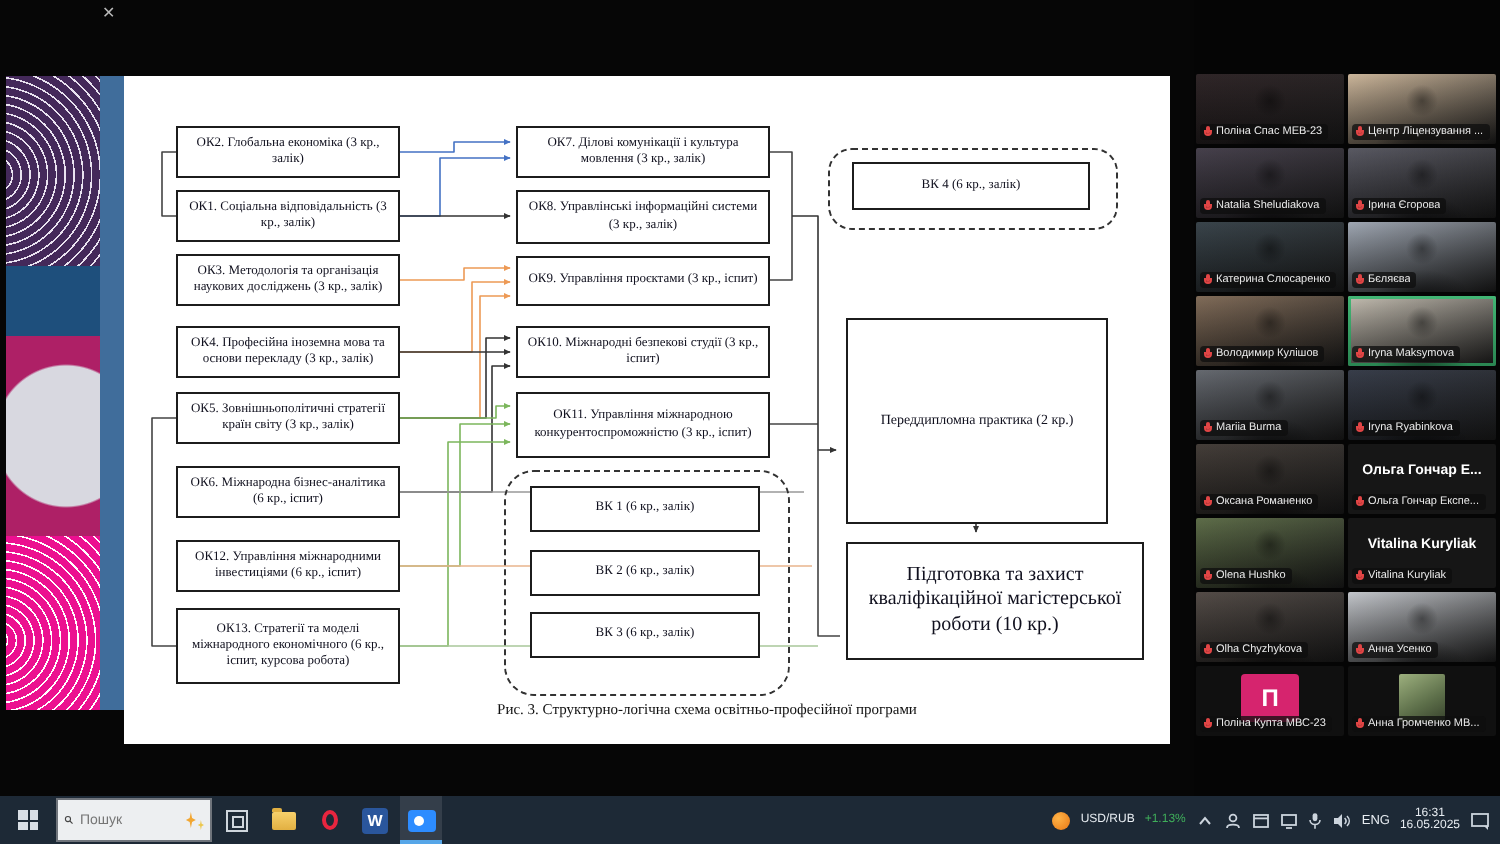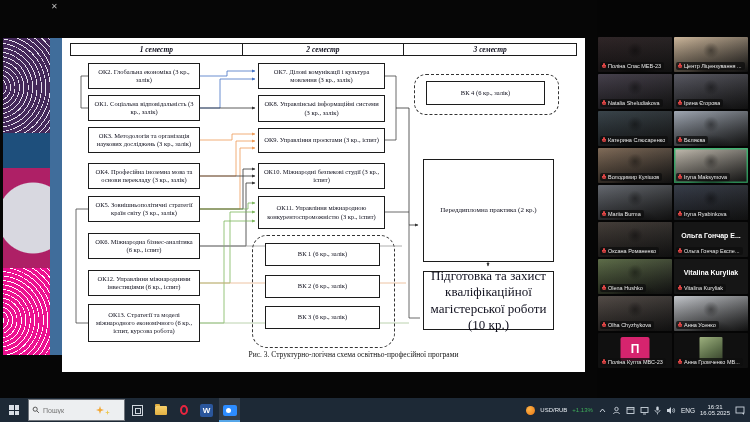--- a/index.html
+++ b/index.html
@@ -45,21 +45,21 @@
   .pill span{font:5.5px "Liberation Sans",sans-serif;color:#eaeaea;white-space:nowrap;overflow:hidden;text-overflow:ellipsis;}
   .mic{flex:0 0 auto;width:4px;height:6px;position:relative;}
   .mic::before{content:"";position:absolute;left:1px;top:0;width:2px;height:3.5px;background:#e04545;border-radius:1px;}
   .mic::after{content:"";position:absolute;left:0;top:2px;width:4px;height:3px;border:0.7px solid #e04545;border-top:none;border-radius:0 0 2px 2px;box-sizing:border-box;}
 
   
   #taskbar{position:absolute;left:0;top:398px;width:750px;height:24px;background:#1d2936;display:flex;align-items:center;}
   #start{width:28px;height:24px;display:flex;align-items:center;justify-content:center;}
   .win{display:grid;grid-template-columns:4.5px 4.5px;grid-template-rows:4.5px 4.5px;gap:1px;}
   .win div{background:#d8dee5;}
-  #search{width:97px;height:22px;background:#edeff1;border:1px solid #6f747b;display:flex;align-items:center;padding:0 3px;gap:3px;box-sizing:border-box;}
+  #search{width:78px;height:22px;background:#edeff1;border:1px solid #6f747b;display:flex;align-items:center;padding:0 3px;gap:3px;box-sizing:border-box;}
   #search input{border:0;background:transparent;font:7px "Liberation Sans",sans-serif;color:#444;width:50px;outline:none;padding:0;}
   .sparkle{width:8px;height:8px;background:#f2a733;clip-path:polygon(50% 0,62% 38%,100% 50%,62% 62%,50% 100%,38% 62%,0 50%,38% 38%);}
   .sparkle.small{width:5px;height:5px;background:#ecc84e;margin-left:-2px;margin-top:5px;}
   .app{width:21px;height:24px;display:flex;align-items:center;justify-content:center;margin-left:2px;}
   .app.active{background:rgba(255,255,255,0.10);box-shadow:inset 0 -2px 0 #56a6e8;}
   .tv{width:9px;height:9px;border:1px solid #cfd6dd;position:relative;}
   .tv::after{content:"";position:absolute;left:2px;top:2px;width:4px;height:4px;border:1px solid #cfd6dd;}
   .folder{width:12px;height:9px;background:linear-gradient(#f7d06b,#e2b042);border-radius:1px;position:relative;}
   .folder::before{content:"";position:absolute;left:0;top:-2px;width:5px;height:2px;background:#e2b042;border-radius:1px 1px 0 0;}
   .opera{width:8px;height:10px;border:2.5px solid #e8253f;border-radius:50%;box-sizing:border-box;}
@@ -126,25 +126,20 @@
           <path d="M138,245 H344" stroke="#e8b48c"></path>
           <path d="M138,285 H347" stroke="#a9c79a"></path>
           <path d="M323,38 H334 V102 H323" stroke="#444"></path>
           <path d="M323,174 H347" stroke="#444"></path>
           <path d="M334,70 H347 V187 H356" stroke="#333" marker-end="url(#mk)"></path>
           <path d="M347,187 V280 H358" stroke="#444"></path>
           <path d="M426,224 V228" stroke="#333" marker-end="url(#mk)"></path>
         </g>
       </svg>
 
-      <div id="sem-header">
-        <div class="sem-cell" style="flex:0 0 34%">1 семестр</div>
-        <div class="sem-cell" style="flex:0 0 32%">2 семестр</div>
-        <div class="sem-cell" style="flex:1">3 семестр</div>
-      </div>
 
       <div class="dbox" style="left:26px;top:25px;width:112px;height:26px">ОК2. Глобальна економіка (3 кр., залік)</div>
       <div class="dbox" style="left:26px;top:57px;width:112px;height:26px">ОК1. Соціальна відповідальність (3 кр., залік)</div>
       <div class="dbox" style="left:26px;top:89px;width:112px;height:26px">ОК3. Методологія та організація наукових досліджень (3 кр., залік)</div>
       <div class="dbox" style="left:26px;top:125px;width:112px;height:26px">ОК4. Професійна іноземна мова та основи перекладу (3 кр., залік)</div>
       <div class="dbox" style="left:26px;top:158px;width:112px;height:26px">ОК5. Зовнішньополітичні стратегії країн світу (3 кр., залік)</div>
       <div class="dbox" style="left:26px;top:195px;width:112px;height:26px">ОК6. Міжнародна бізнес-аналітика (6 кр., іспит)</div>
       <div class="dbox" style="left:26px;top:232px;width:112px;height:26px">ОК12. Управління міжнародними інвестиціями (6 кр., іспит)</div>
       <div class="dbox" style="left:26px;top:266px;width:112px;height:38px">ОК13. Стратегії та моделі міжнародного економічного (6 кр., іспит, курсова робота)</div>
 
@@ -155,21 +150,21 @@
       <div class="dbox" style="left:196px;top:158px;width:127px;height:33px">ОК11. Управління міжнародною конкурентоспроможністю (3 кр., іспит)</div>
 
       <div class="dashed" style="left:190px;top:197px;width:141px;height:111px"></div>
       <div class="dbox" style="left:203px;top:205px;width:115px;height:23px">ВК 1 (6 кр., залік)</div>
       <div class="dbox" style="left:203px;top:237px;width:115px;height:23px">ВК 2 (6 кр., залік)</div>
       <div class="dbox" style="left:203px;top:268px;width:115px;height:23px">ВК 3 (6 кр., залік)</div>
 
       <div class="dashed" style="left:352px;top:36px;width:143px;height:39px;border-radius:12px"></div>
       <div class="dbox" style="left:364px;top:43px;width:119px;height:24px">ВК 4 (6 кр., залік)</div>
       <div class="dbox" style="left:361px;top:121px;width:131px;height:103px;font-size:7px">Переддипломна практика (2 кр.)</div>
-      <div class="dbox" style="left:361px;top:233px;width:131px;height:59px;font-size:13px">Підготовка та захист кваліфікаційної магістерської роботи (10 кр.)</div>
+      <div class="dbox" style="left:361px;top:233px;width:149px;height:59px;font-size:10px">Підготовка та захист кваліфікаційної магістерської роботи (10 кр.)</div>
 
       <div id="caption">Рис. 3. Структурно-логічна схема освітньо-професійної програми</div>
     </div>
   </div>
 
   <div id="panel">
     <div id="participants">
         <div class="tile" style="background: linear-gradient(160deg, rgb(36, 26, 28), rgb(22, 22, 22));">
           <div class="silhouette"></div>
           <div class="pill">

